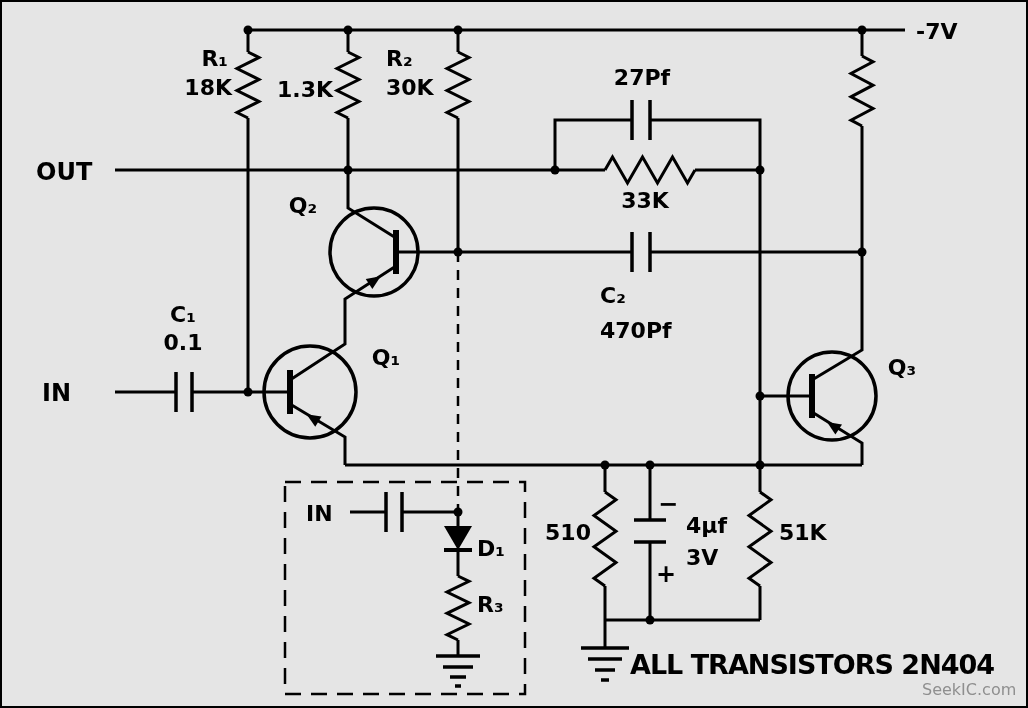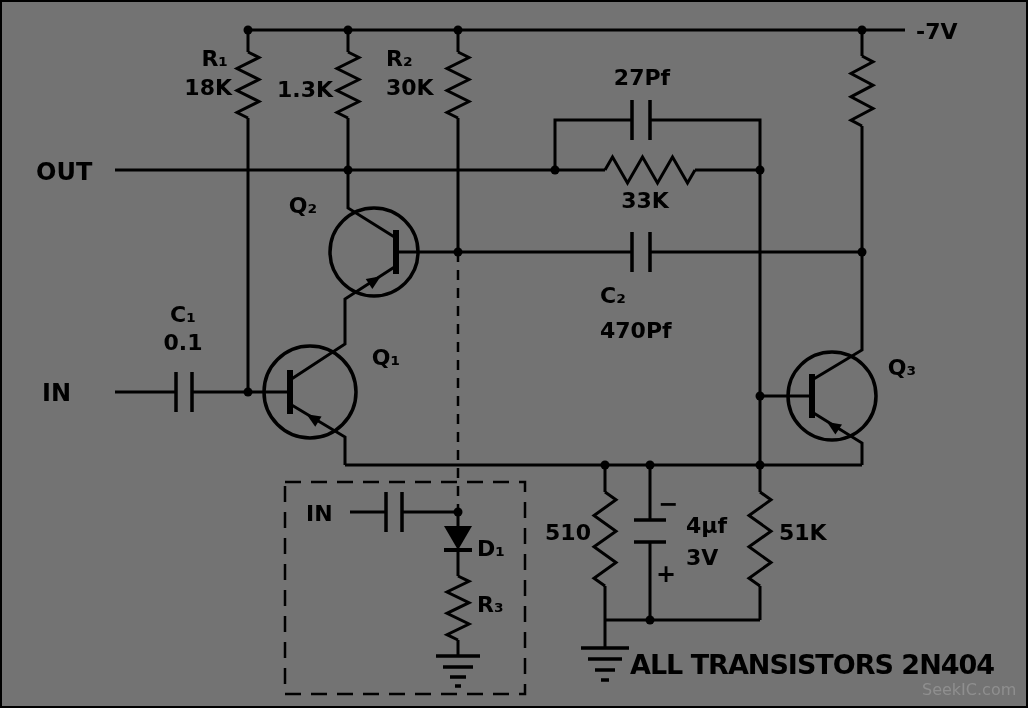--- a/index.html
+++ b/index.html
@@ -1,16 +1,16 @@
 <!DOCTYPE html>
 <html><head>
 <meta charset="utf-8">
 <style>
   html,body{margin:0;padding:0;background:#ffffff;}
-  .page{width:1028px;height:708px;position:relative;background:#737373;}
+  .page{width:1028px;height:708px;position:relative;background:#e5e5e5;}
   svg{display:block;}
   text{font-family:"DejaVu Sans",sans-serif;font-weight:bold;fill:#000000;}
   .lbl{font-size:22px;}
   .port{font-size:24px;}
   .note{font-size:27px;letter-spacing:-1px;}
   .wm{font-size:16px;font-weight:normal;fill:#8f8f8f;}
   .pol{font-size:24px;}
   .wire{stroke:#000;stroke-width:3;fill:none;}
   .thick{stroke:#000;stroke-width:3.5;fill:none;}
   .bar{stroke:#000;stroke-width:6;fill:none;}

